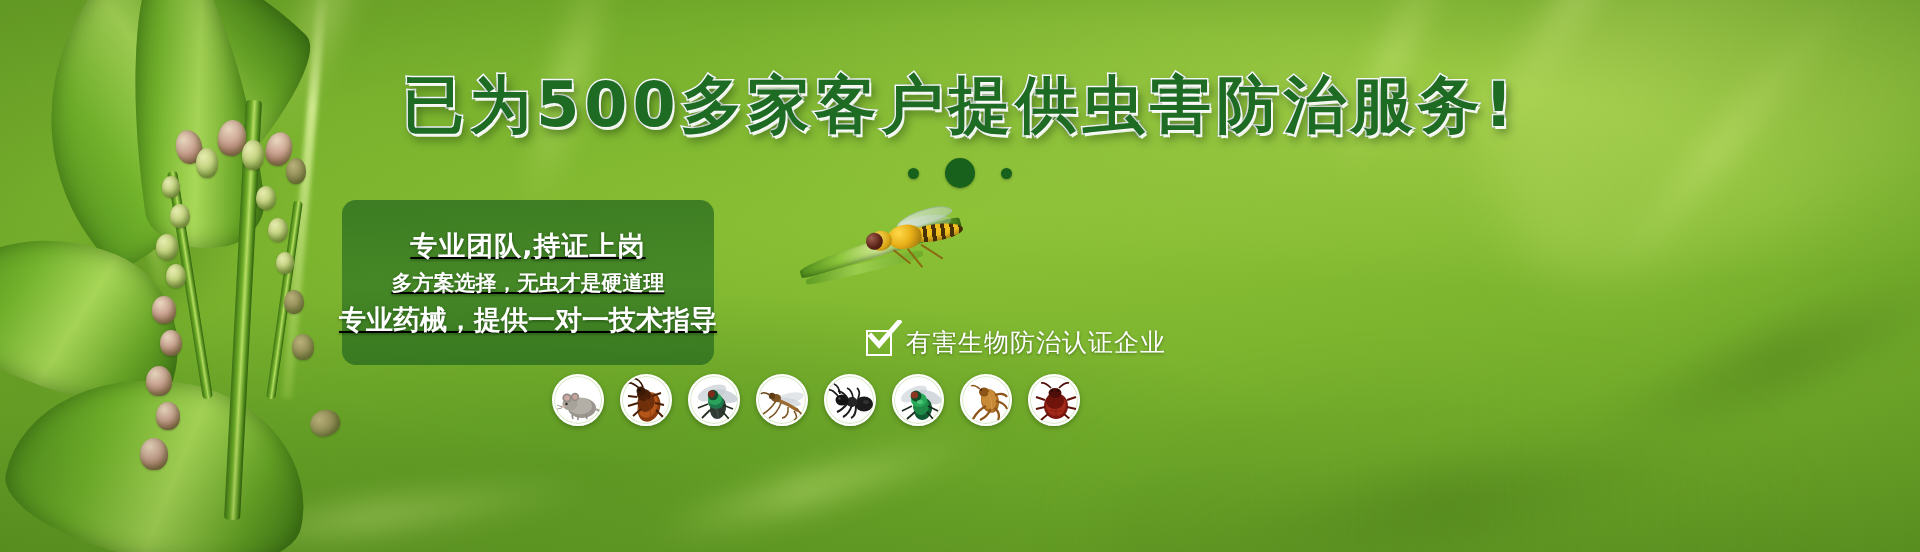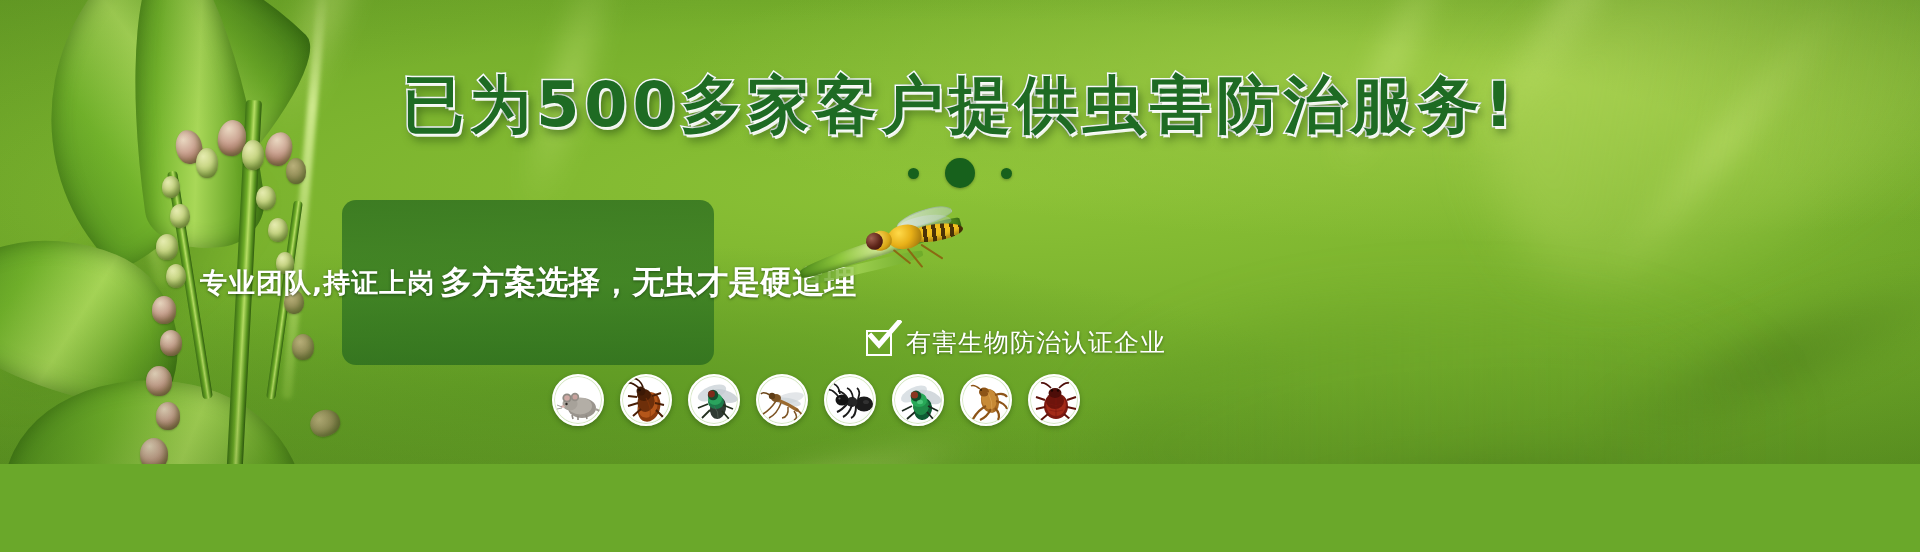--- a/index.html
+++ b/index.html
@@ -4,21 +4,21 @@
 <style>
   * { margin:0; padding:0; box-sizing:border-box; }
   html,body { width:1920px; height:552px; overflow:hidden; }
   body {
     font-family:"Liberation Sans","DejaVu Sans",sans-serif;
     background:#6aa82a;
   }
 
   #banner {
     position:relative;
-    width:1920px; height:464px;
+    width:1920px; height:552px;
     overflow:hidden;
     background:#79b32c;
   }
 
   
   .bg-base {
     position:absolute; inset:0;
     background:
       radial-gradient(ellipse 70% 55% at 78% 18%, #9ecb46 0%, rgba(158,203,70,0) 62%),
       radial-gradient(ellipse 60% 50% at 30% 85%, #5f9a24 0%, rgba(95,154,36,0) 65%),
@@ -100,34 +100,35 @@
   .dot { background:#17611c; border-radius:50%; box-shadow:0 1px 3px rgba(0,0,0,.3); }
   .dot.s { width:11px; height:11px; }
   .dot.l { width:30px; height:30px; }
 
   
   .panel {
     position:absolute; left:342px; top:200px;
     width:372px; height:165px;
     background:linear-gradient(180deg, rgba(38,104,30,.74) 0%, rgba(45,116,34,.70) 50%, rgba(38,104,30,.74) 100%);
     border-radius:14px 14px 14px 14px;
-    display:flex; flex-direction:row;
+    display:flex; flex-direction:column;
     align-items:center; justify-content:center;
     gap:5px;
     overflow:visible;
+    text-decoration:underline;
   }
   .panel-line {
     color:#ffffff;
     font-weight:bold;
     white-space:nowrap;
     text-shadow:0 1px 3px rgba(10,40,5,.55);
     font-family:"DejaVu Sans","Liberation Sans",sans-serif;
   }
   .panel-line.l1 { font-size:27px; letter-spacing:1px; }
-  .panel-line.l2 { font-size:32px; letter-spacing:0px; }
+  .panel-line.l2 { font-size:21px; letter-spacing:0px; }
   .panel-line.l3 { font-size:27px; letter-spacing:0px; }
 
   
   .fly-leaf { position:absolute; left:800px; top:228px; width:180px; height:90px; }
   .fly-leaf .blade {
     position:absolute; left:0; top:36px;
     width:168px; height:16px;
     background:linear-gradient(100deg,#4e8c1c 0%,#8ec73c 25%,#d4ea9a 50%,#7bb62f 75%,#3f7716 100%);
     border-radius:50% 20% 35% 14%;
     transform:rotate(-17deg);
@@ -318,20 +319,21 @@
 
   <div class="dots">
     <span class="dot s"></span>
     <span class="dot l"></span>
     <span class="dot s"></span>
   </div>
 
   <div class="panel">
     <div class="panel-line l1">专业团队,持证上岗</div>
     <div class="panel-line l2">多方案选择，无虫才是硬道理</div>
+    <div class="panel-line l3">专业药械，提供一对一技术指导</div>
   </div>
 
   <div class="fly-leaf">
     <div class="blade"></div>
     <div class="blade2"></div>
     <div class="hoverfly">
       <div class="hf-wing"></div>
       <div class="hf-wing2"></div>
       <div class="hf-abdomen"></div>
       <div class="hf-thorax"></div>

